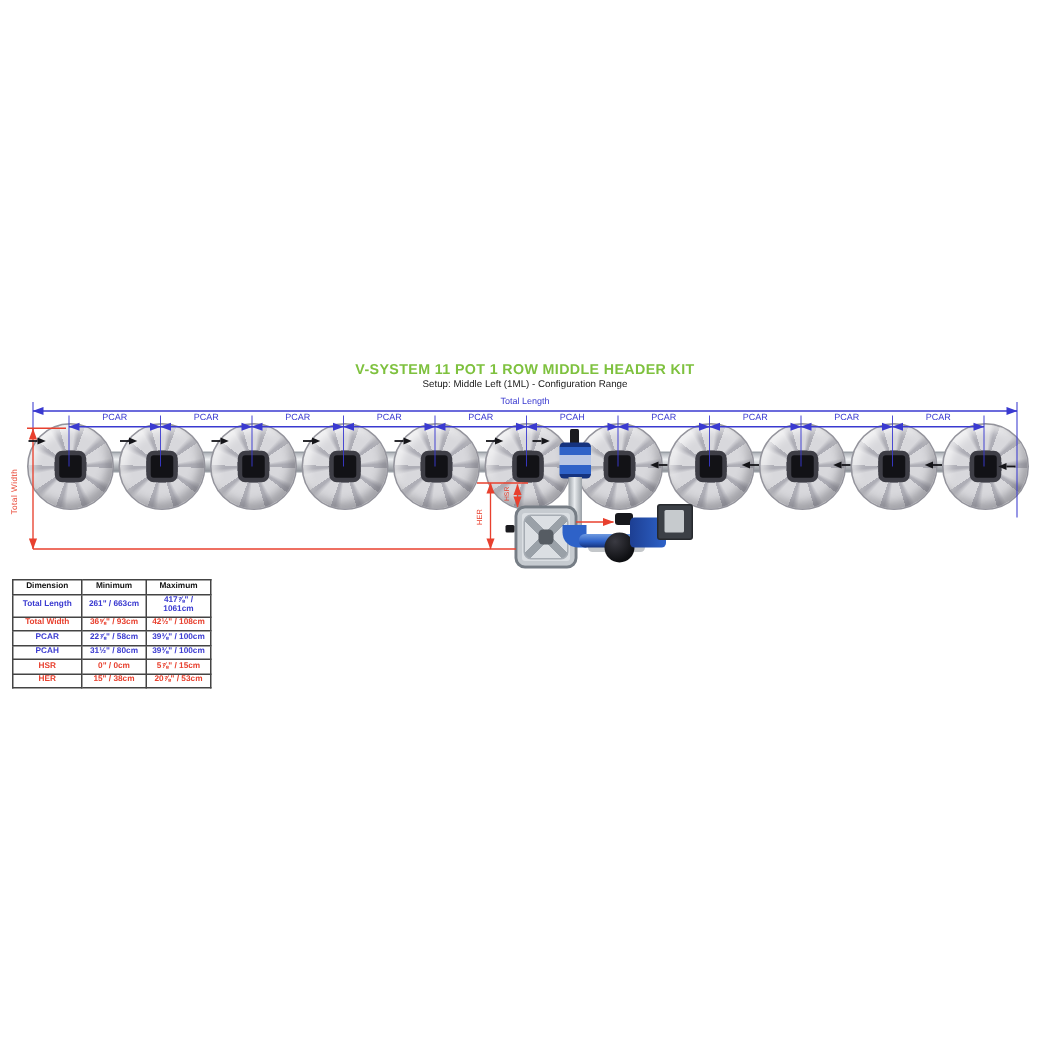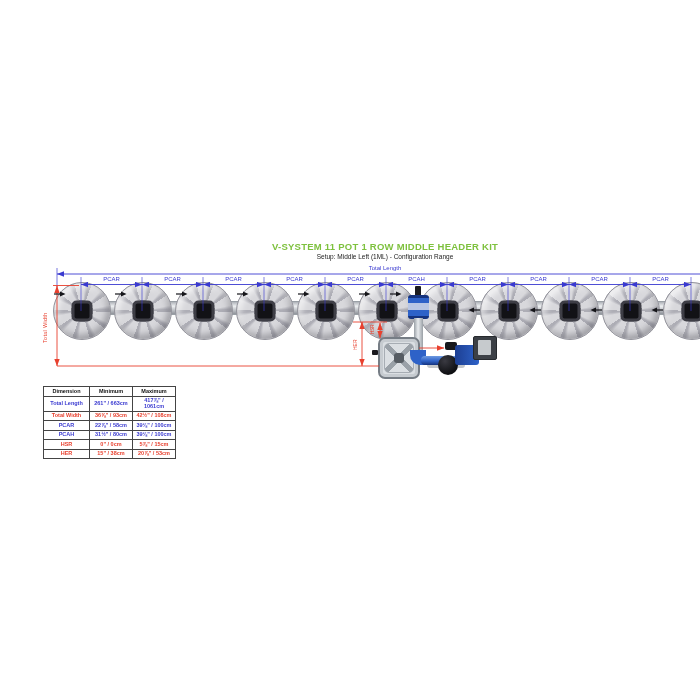--- a/index.html
+++ b/index.html
@@ -1,18 +1,18 @@
 <!DOCTYPE html>
 <html><head>
 <meta charset="utf-8">
 <style>
   html,body{margin:0;padding:0;background:#ffffff;}
   body{width:700px;height:700px;position:relative;overflow:hidden;
        font-family:"Liberation Sans",sans-serif;}
-  #scene{position:absolute;inset:0;margin-left:35px;}
+  #scene{position:absolute;inset:0;}
 
   
   .title{position:absolute;top:241px;left:0;width:700px;text-align:center;
          font-size:9.5px;font-weight:bold;color:#7ec13e;letter-spacing:.25px;}
   .subtitle{position:absolute;top:253px;left:0;width:700px;text-align:center;
          font-size:6.5px;color:#1b1b1b;}
 
   
   .pipe{position:absolute;left:32px;top:301px;width:638px;height:12px;
         background:linear-gradient(180deg,#aeb2b8 0,#eef0f2 35%,#c9ccd0 60%,#8f939a 100%);

